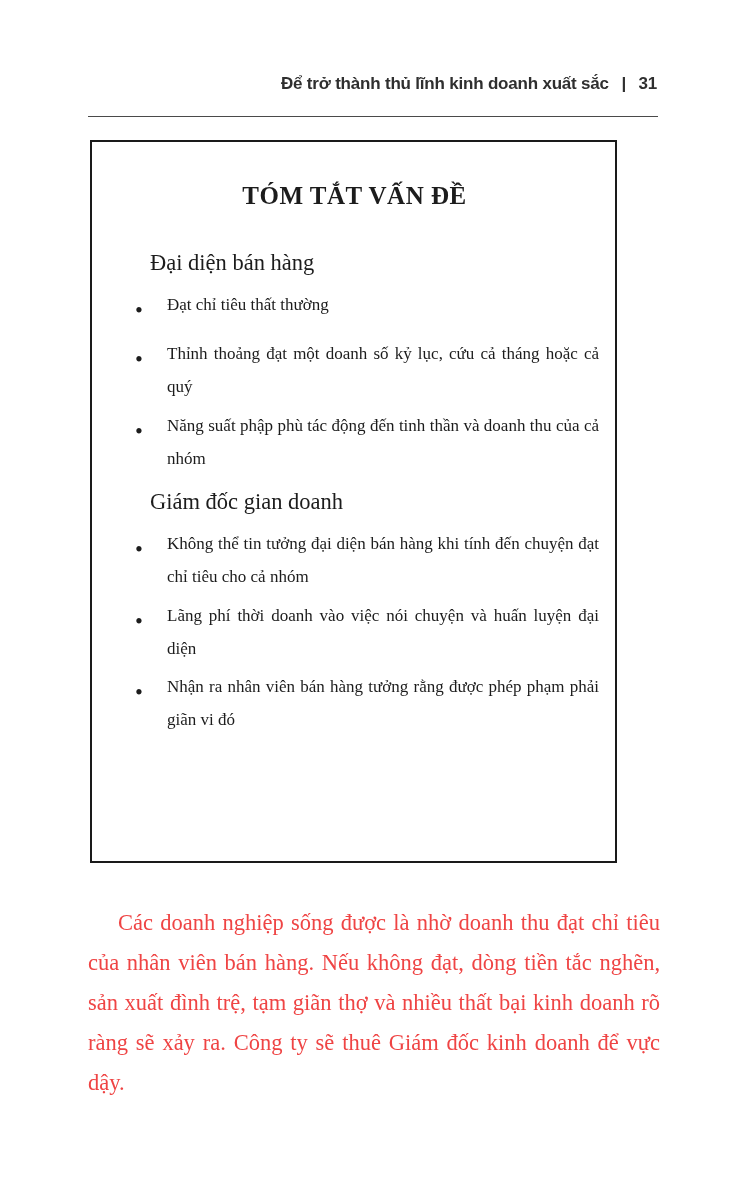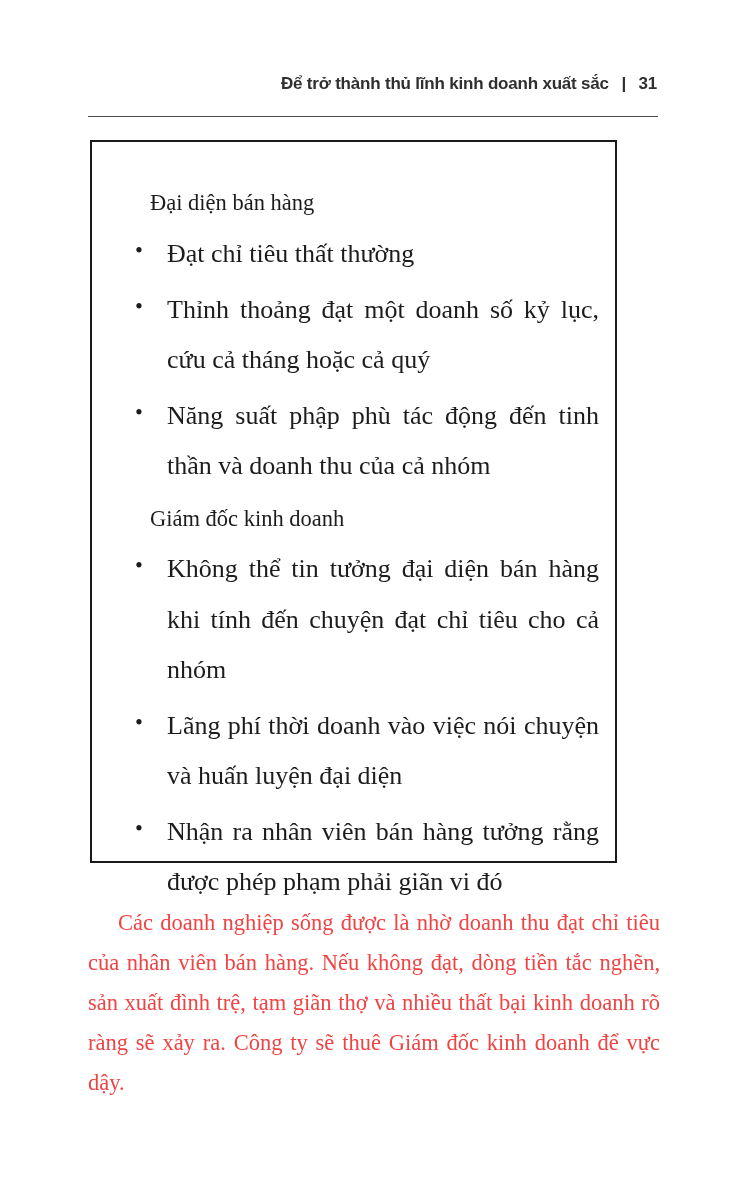--- a/index.html
+++ b/index.html
@@ -65,21 +65,21 @@
     margin-bottom: 6px;
   }
   .bullet-marker {
     flex: 0 0 37px;
     padding-left: 5px;
     font-size: 22.5px;
     line-height: 1.93;
   }
   .bullet-text {
     flex: 1;
-    font-size: 26px;
+    font-size: 17px;
     line-height: 1.93;
     text-align: justify;
   }
   .body-para {
     position: absolute;
     left: 88px;
     top: 903px;
     width: 572px;
     font-size: 22.5px;
     line-height: 1.78;
@@ -95,37 +95,38 @@
 
   <header class="page-header">
     <span class="header-title">Để trở thành thủ lĩnh kinh doanh xuất sắc</span>
     <span class="header-sep">|</span>
     <span class="header-page-num">31</span>
   </header>
 
   <hr class="header-rule">
 
   <section class="summary-box">
+    <h2 class="box-title">TÓM TẮT VẤN ĐỀ</h2>
 
     <p class="section-label">Đại diện bán hàng</p>
 
     <div class="bullet">
       <span class="bullet-marker">•</span>
       <span class="bullet-text">Đạt chỉ tiêu thất thường</span>
     </div>
     <div class="bullet">
       <span class="bullet-marker">•</span>
       <span class="bullet-text">Thỉnh thoảng đạt một doanh số kỷ lục, cứu cả tháng hoặc cả quý</span>
     </div>
     <div class="bullet">
       <span class="bullet-marker">•</span>
       <span class="bullet-text">Năng suất phập phù tác động đến tinh thần và doanh thu của cả nhóm</span>
     </div>
 
-    <p class="section-label">Giám đốc kinh doanh</p>
+    <p class="section-label">Giám đốc gian doanh</p>
 
     <div class="bullet">
       <span class="bullet-marker">•</span>
       <span class="bullet-text">Không thể tin tưởng đại diện bán hàng khi tính đến chuyện đạt chỉ tiêu cho cả nhóm</span>
     </div>
     <div class="bullet">
       <span class="bullet-marker">•</span>
       <span class="bullet-text">Lãng phí thời doanh vào việc nói chuyện và huấn luyện đại diện</span>
     </div>
     <div class="bullet">

